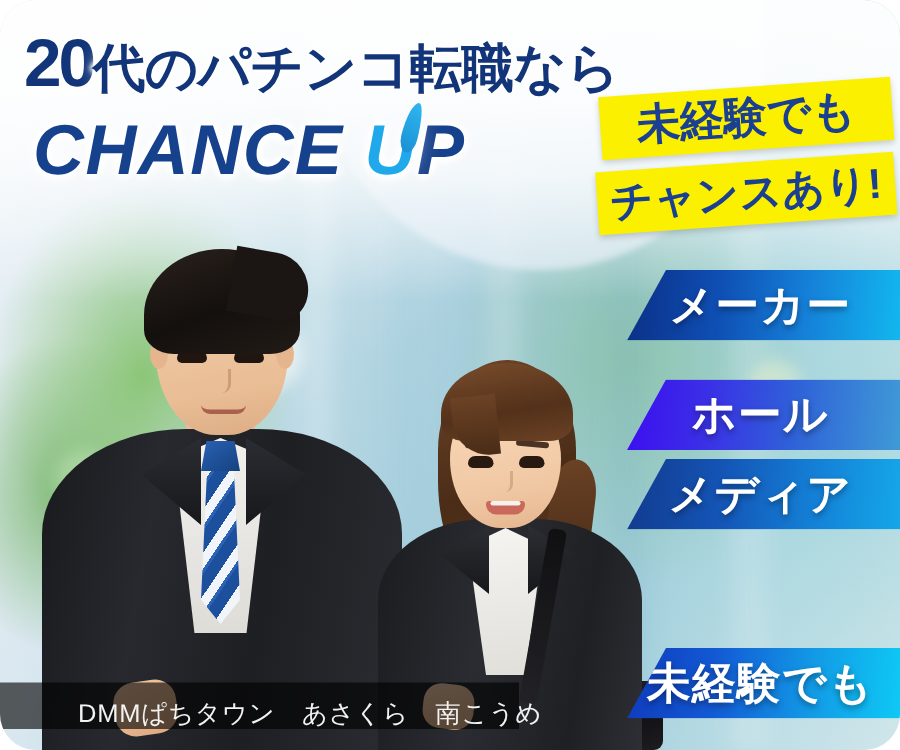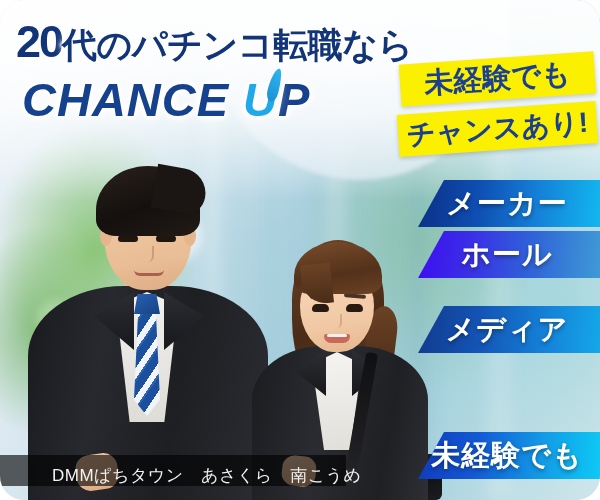--- a/index.html
+++ b/index.html
@@ -339,21 +339,21 @@
     justify-content: center;
     padding-right: 4px;
     color: #ffffff;
     font-size: 29px;
     font-weight: 700;
     letter-spacing: 1px;
     text-shadow: 0 2px 4px rgba(0,0,0,.38);
     box-shadow: 0 2px 5px rgba(0,0,0,.22);
   }
   #cat-0 { top: 180px; background: linear-gradient(95deg,#0b2f86 0%,#0f4fb4 34%,#1581d8 66%,#12b7ef 100%); }
-  #cat-1 { top: 231px; background: linear-gradient(95deg,#3d0df0 0%,#3a31e6 30%,#2f63d8 62%,#3f9ad6 100%); }
+  #cat-1 { top: 253px; background: linear-gradient(95deg,#3d0df0 0%,#3a31e6 30%,#2f63d8 62%,#3f9ad6 100%); }
   #cat-2 { top: 306px; background: linear-gradient(95deg,#123a8e 0%,#1455b6 35%,#1482d8 70%,#15a7e8 100%); }
   #cat-3 { top: 369px; background: linear-gradient(95deg,#6a10f0 0%,#5b2be8 28%,#3f6ddc 62%,#37a6e2 100%); }
   #cat-4 { top: 432px; background: linear-gradient(95deg,#0f3bbb 0%,#1359d4 32%,#129be6 68%,#0ec9f5 100%); }
 
   
   .credit-band {
     position: absolute;
     left: 0; top: 455px;
     width: 346px; height: 31px;
     background: rgba(0,0,0,.62);

